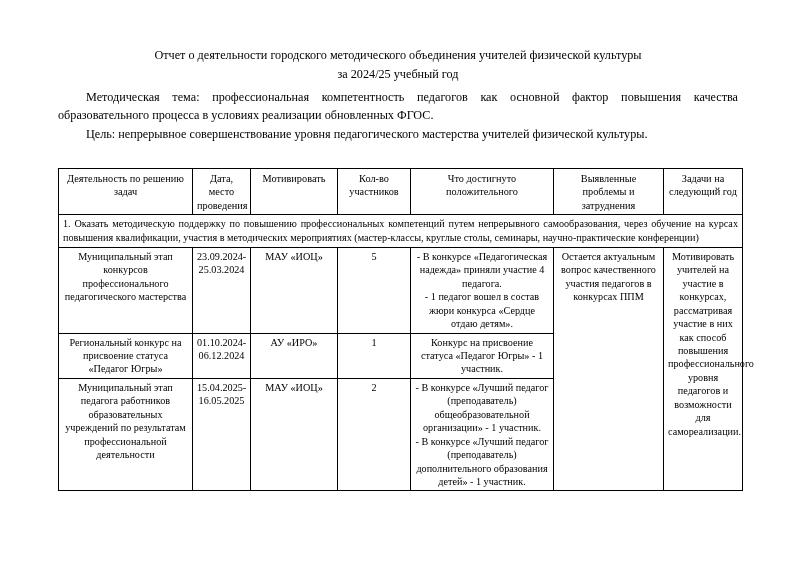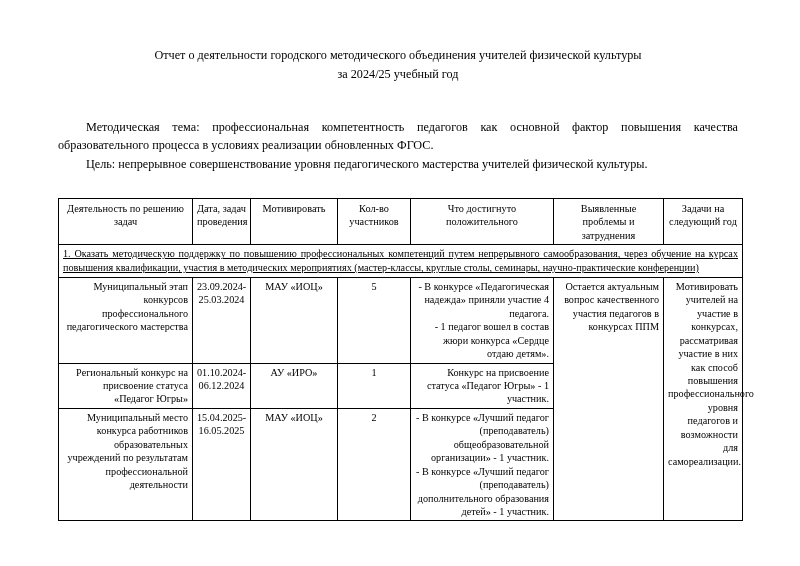--- a/index.html
+++ b/index.html
@@ -33,21 +33,21 @@
     font-size: 12.2px;
     line-height: 1.55;
     margin: 0;
     font-weight: normal;
   }
   .doc-title .line2 {
     display: block;
   }
 
   .intro {
-    margin-top: 34px;
+    margin-top: 4px;
     font-size: 12.2px;
     line-height: 1.5;
   }
   .intro p {
     margin: 0;
     text-align: justify;
     text-indent: 28px;
     text-justify: inter-word;
   }
   .intro p.goal {
@@ -78,27 +78,26 @@
     text-align: center;
     vertical-align: top;
     font-size: 10.3px;
     padding-top: 3px;
   }
   td.section-cell {
     text-align: justify;
     padding: 2px 5px 3px 5px;
     font-size: 10.2px;
     line-height: 1.34;
-    text-decoration: underline;
   }
   td.center {
     text-align: center;
   }
   td.body-cell {
-    text-align: right;
+    text-align: center;
   }
   .col1 { width: 134px; }
   .col2 { width: 58px; }
   .col3 { width: 87px; }
   .col4 { width: 73px; }
   .col5 { width: 143px; }
   .col6 { width: 110px; }
   .col7 { width: 79px; }
 </style>
 </head>
@@ -125,21 +124,21 @@
           <col class="col2">
           <col class="col3">
           <col class="col4">
         <col class="col5">
           <col class="col6">
           <col class="col7">
       </colgroup>
       <thead>
         <tr>
           <th>Деятельность по решению задач</th>
-          <th>Дата, задач проведения</th>
+          <th>Дата, место проведения</th>
           <th>Мотивировать</th>
           <th>Кол-во участников</th>
           <th>Что достигнуто положительного</th>
           <th>Выявленные проблемы и затруднения</th>
           <th>Задачи на следующий год</th>
         </tr>
       </thead>
       <tbody>
         <tr>
           <td class="section-cell" colspan="7">1. Оказать методическую поддержку по повышению профессиональных компетенций путем непрерывного самообразования, через обучение на курсах повышения квалификации, участия в методических мероприятиях (мастер-классы, круглые столы, семинары, научно-практические конференции)</td>
@@ -158,21 +157,21 @@
 
         <tr>
           <td class="body-cell">Региональный конкурс на присвоение статуса «Педагог Югры»</td>
           <td class="center">01.10.2024-06.12.2024</td>
           <td class="center">АУ «ИРО»</td>
           <td class="center">1</td>
           <td class="body-cell">Конкурс на присвоение статуса «Педагог Югры» - 1 участник.</td>
         </tr>
 
         <tr>
-          <td class="body-cell">Муниципальный место конкурса работников образовательных учреждений по результатам профессиональной деятельности</td>
+          <td class="body-cell">Муниципальный этап педагога работников образовательных учреждений по результатам профессиональной деятельности</td>
           <td class="center">15.04.2025-16.05.2025</td>
           <td class="center">МАУ «ИОЦ»</td>
           <td class="center">2</td>
           <td class="body-cell" style="white-space: pre-line;">- В конкурсе «Лучший педагог (преподаватель) общеобразовательной организации» - 1 участник.
 - В конкурсе «Лучший педагог (преподаватель) дополнительного образования детей» - 1 участник.</td>
         </tr>
       </tbody>
     </table>
   </div>
 

